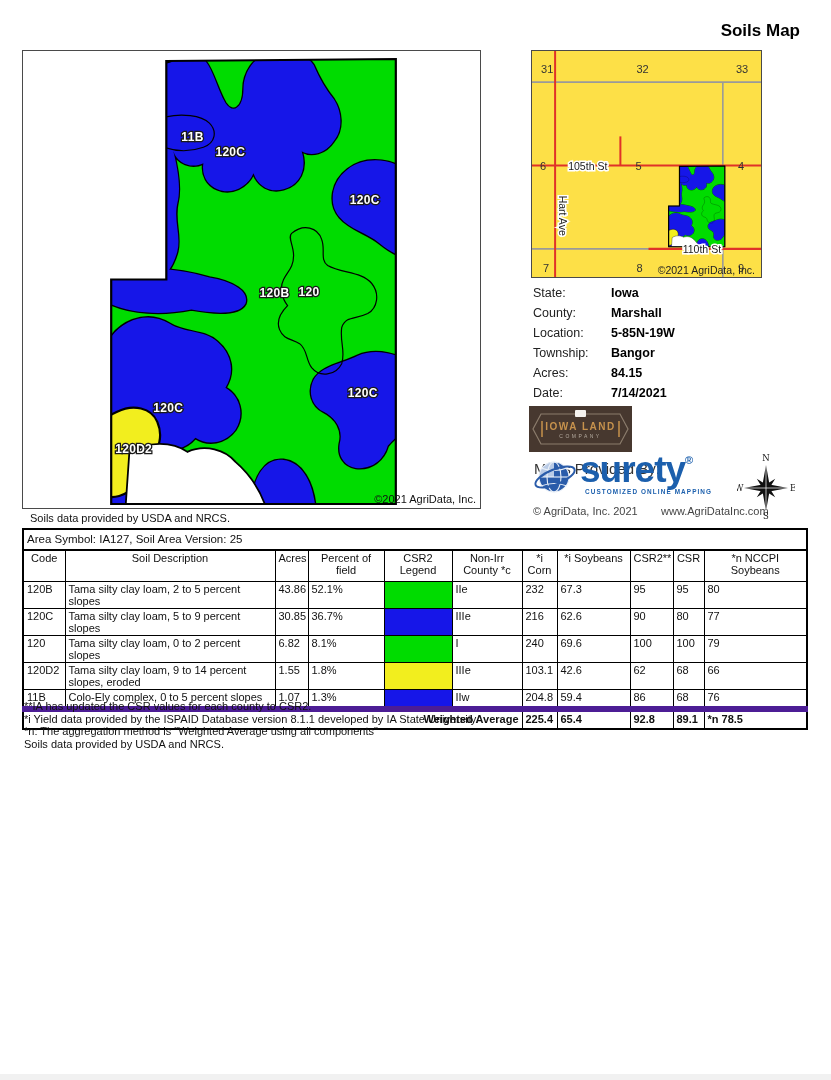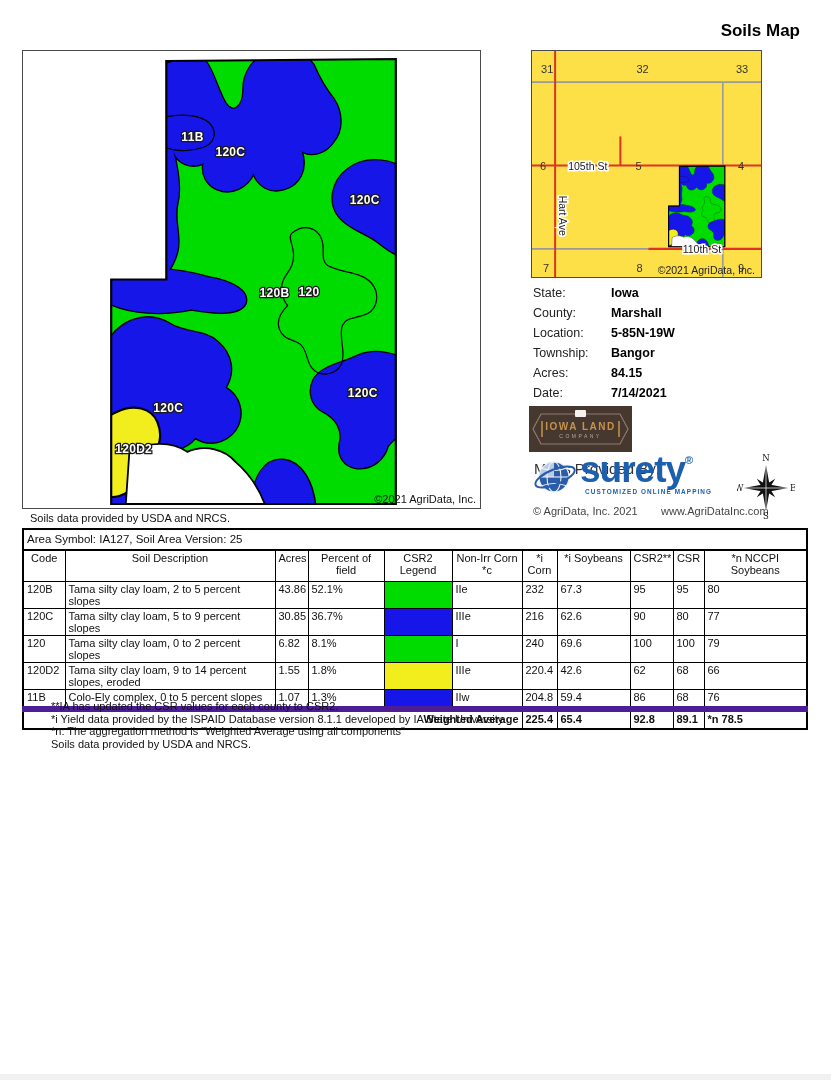--- a/index.html
+++ b/index.html
@@ -49,21 +49,21 @@
   table{border:2px solid #000;}
   .area-row td{border:1px solid #000;border-bottom:2px solid #000;height:17px;line-height:17px;font-size:11.5px;}
   th{font-weight:normal;text-align:center;height:28px;}
   .num{text-align:left;}
   .legend-cell{padding:0;}
   .legend-swatch{width:100%;height:100%;min-height:14px;}
   .wa-row td{font-weight:bold;border-top:6px solid #4c1d95;}
   .wa-label{text-align:right;}
   tbody td{height:14px;}
   
-  #footnotes{left:24px;top:700px;font-size:11px;line-height:12.5px;color:#111;margin-left:27px;}
+  #footnotes{left:24px;top:700px;font-size:11px;line-height:12.5px;color:#111;}
   
   #bottom-strip{left:0;top:1074px;width:831px;height:6px;background:#f1f1f1;}
 </style>
 </head>
 <body>
 
 <div id="title" class="abs">Soils Map</div>
 
 <div id="map-box" class="abs">
   <svg viewBox="0 0 456 456">
@@ -251,21 +251,21 @@
     <tbody>
         <tr class="area-row">
       <td colspan="11">Area Symbol: IA127, Soil Area Version: 25</td>
     </tr>
     <tr>
       <th>Code</th>
       <th>Soil Description</th>
       <th>Acres</th>
       <th>Percent of field</th>
       <th>CSR2 Legend</th>
-      <th>Non-Irr Corn *c</th>
+      <th>Non-Irr County *c</th>
       <th>*i Corn</th>
       <th>*i Soybeans</th>
       <th>CSR2**</th>
       <th>CSR</th>
       <th>*n NCCPI Soybeans</th>
     </tr>
     </tbody>
       <tbody>
     <tr>
       <td>120B</td>
@@ -314,21 +314,21 @@
     </tr>
     <tr>
       <td>120D2</td>
       <td>Tama silty clay loam, 9 to 14 percent slopes, eroded</td>
       <td class="num">1.55</td>
       <td class="num">1.8%</td>
       <td class="legend-cell">
             <div class="legend-swatch" style="min-height: 26px; background: rgb(242, 238, 30);"></div>
           </td>
       <td class="num">IIIe</td>
-      <td class="num">220.4</td>
+      <td class="num">103.1</td>
       <td class="num">42.6</td>
       <td class="num">62</td>
       <td class="num">68</td>
       <td class="num">66</td>
     </tr>
     <tr>
       <td>11B</td>
       <td>Colo-Ely complex, 0 to 5 percent slopes</td>
       <td class="num">1.07</td>
       <td class="num">1.3%</td>

